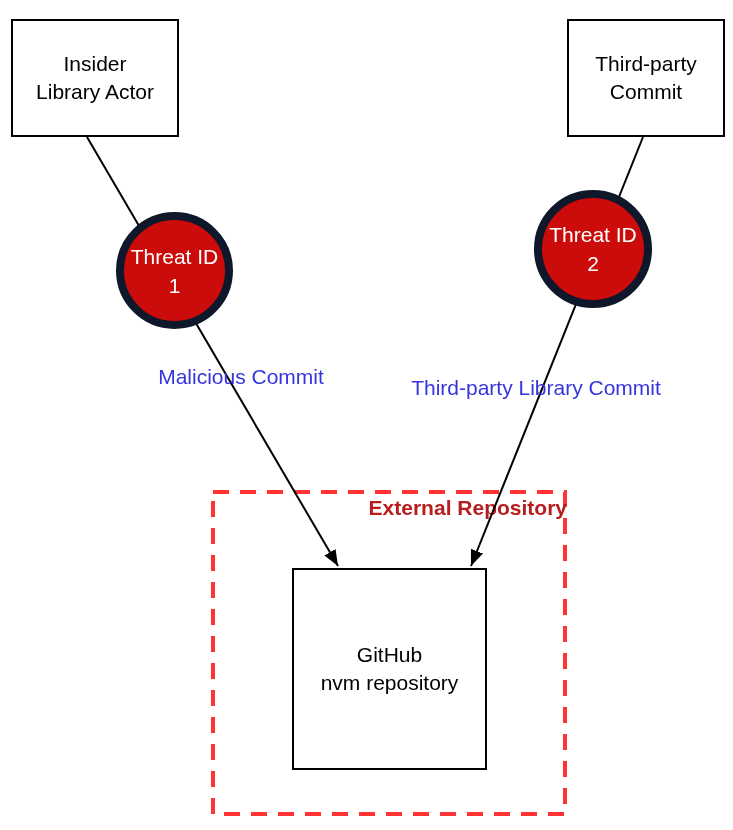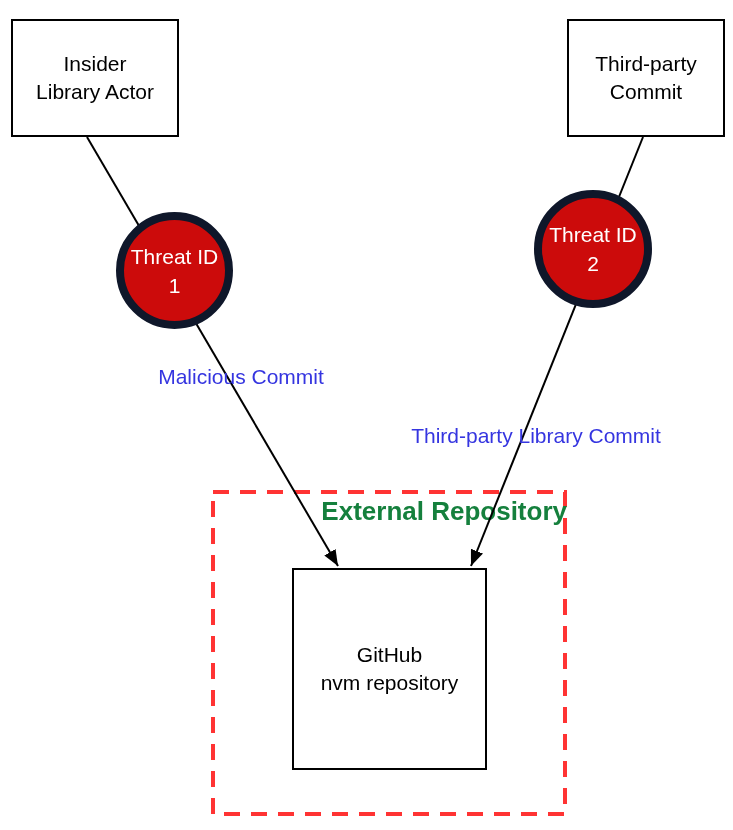--- a/index.html
+++ b/index.html
@@ -59,30 +59,30 @@
   .edge-label {
     position: absolute;
     transform: translateX(-50%);
     white-space: nowrap;
     color: #3535e0;
     font-size: 21px;
     line-height: 26px;
     z-index: 5;
   }
   .edge-label-1 { left: 241px; top: 364px; }
-  .edge-label-2 { left: 536px; top: 375px; margin-top: 48px; }
+  .edge-label-2 { left: 536px; top: 375px; }
 
   .container-label {
     position: absolute;
     right: 166px;
     top: 496px;
     white-space: nowrap;
-    font-size: 26px;
+    font-size: 21px;
     font-weight: bold;
-    color: #15803d;
+    color: #b91c1c;
     z-index: 2;
     text-align: right;
   }
 </style>
 </head>
 <body>
 
 <div class="canvas">
 
   <svg class="layer frame-layer" viewBox="0 0 733 830">

